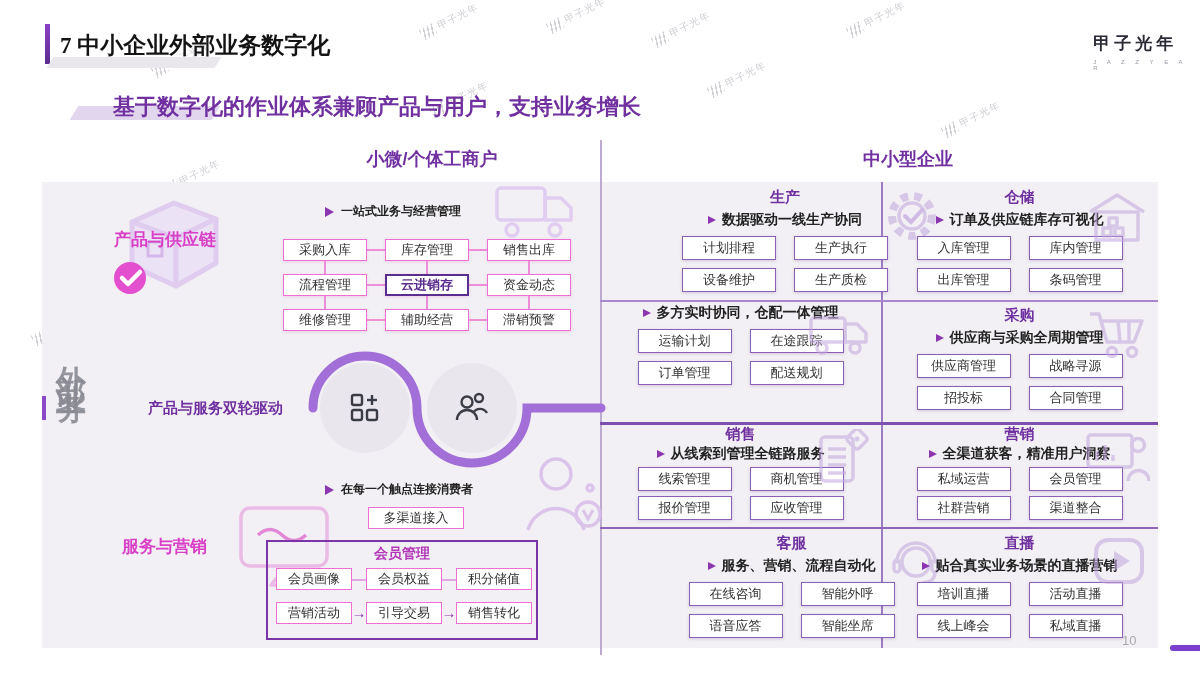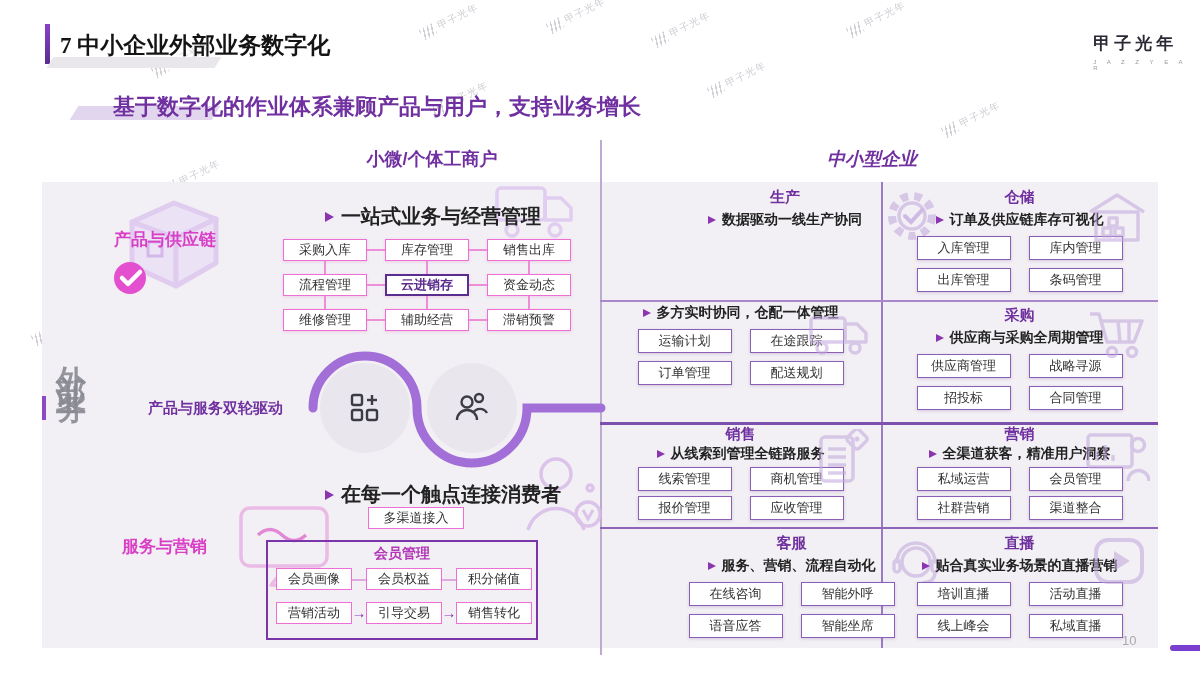--- a/index.html
+++ b/index.html
@@ -25,35 +25,35 @@
   .panel { position:absolute; left:42px; top:182px; width:1116px; height:466px; background:#f2f0f4; }
   .divider-main { position:absolute; left:600px; top:140px; width:2px; height:515px; background:#bcaad0; }
   .vline-mid { position:absolute; left:881px; top:182px; width:1.5px; height:466px; background:#9b7cc2; }
   .hline { position:absolute; left:600px; width:558px; background:#a888ca; }
   .hl1 { top:300px; height:1.5px; }
   .hl2 { top:422px; height:2.5px; background:#7b50ae; }
   .hl3 { top:527px; height:2px; background:#8c64ba; }
 
   .col-header { position:absolute; font-size:18px; font-weight:bold; color:#7030a0; text-align:center; width:240px; top:147px; }
   .ch-left { left:312px; }
-  .ch-right { left:752px;font-style:italic; }
+  .ch-right { left:788px; }
 
   
   .side-label { position:absolute; left:50px; top:342px; writing-mode:vertical-rl; text-orientation:upright;
     font-size:30px; font-weight:bold; color:rgba(138,138,148,.9); letter-spacing:9px; }
   .stub { position:absolute; left:42px; top:396px; width:4px; height:24px; background:#8b49c6; }
 
   .pink-label { position:absolute; font-size:17px; font-weight:bold; color:#d93ec6; }
   .lbl-product { left:114px; top:228px; }
   .lbl-service { left:122px; top:535px; }
   .lbl-dual { position:absolute; left:148px; top:399px; font-size:15px; font-weight:bold; color:#7030a0; }
 
   .bullet { position:absolute; display:flex; align-items:center; gap:7px; font-weight:bold; color:#222; }
   .bullet .arr { width:0; height:0; border-left:9px solid #8b35b0; border-top:5px solid transparent; border-bottom:5px solid transparent; flex:0 0 auto; }
-  .b-left { font-size:20px; }
+  .b-left { font-size:12px; }
   .b1 { left:325px; top:203px; }
   .b2 { left:325px; top:481px; }
 
   .lgrid { position:absolute; left:283px; top:239px; width:288px; height:92px; }
   .pbox { position:absolute; width:84px; height:22px; background:#fff; border:1.5px solid #ee6fd4;
     font-size:13px; color:#333; display:flex; align-items:center; justify-content:center;
     box-shadow:0 1px 3px rgba(220,110,200,.25); }
   .pbox.hl { border:2px solid #5b2d8e; color:#5b2d8e; font-weight:bold; }
   .gc-h { position:absolute; height:2px; width:18px; background:#ee8ed8; }
   .gc-v { position:absolute; width:2px; height:13px; background:#ee8ed8; }
@@ -343,20 +343,26 @@
     <svg class="cicon" width="66" height="58" viewBox="0 0 66 58">
       <circle cx="32" cy="28" r="20" fill="none" stroke="#c2a6de" stroke-width="8" stroke-dasharray="7.5 6.2"></circle>
       <circle cx="32" cy="28" r="13" fill="none" stroke="#c2a6de" stroke-width="3.5"></circle>
       <path d="M25 28 l6 6 l11 -12" stroke="#b48fd6" stroke-width="4" fill="none" stroke-linecap="round"></path>
     </svg>
     <div class="ct">生产</div>
     <div class="cb">
         <span class="arr"></span>
         <span>数据驱动一线生产协同</span>
       </div>
+    <div class="cg">
+      <div class="vbox">计划排程</div>
+      <div class="vbox">生产执行</div>
+      <div class="vbox">设备维护</div>
+      <div class="vbox">生产质检</div>
+    </div>
   </div>
 
   <div class="cell r1" style="left:881px;top:182px;width:277px;height:118px">
     <svg class="cicon" width="66" height="58" viewBox="0 0 66 58">
       <g stroke="#c2a6de" stroke-width="3.5" fill="none" stroke-linejoin="round">
         <path d="M6 24 L33 7 L60 24"></path>
         <rect x="12" y="24" width="42" height="28"></rect>
         <rect x="19" y="40" width="8" height="8"></rect>
           <rect x="31" y="40" width="8" height="8"></rect>
           <rect x="25" y="30" width="8" height="8"></rect>

